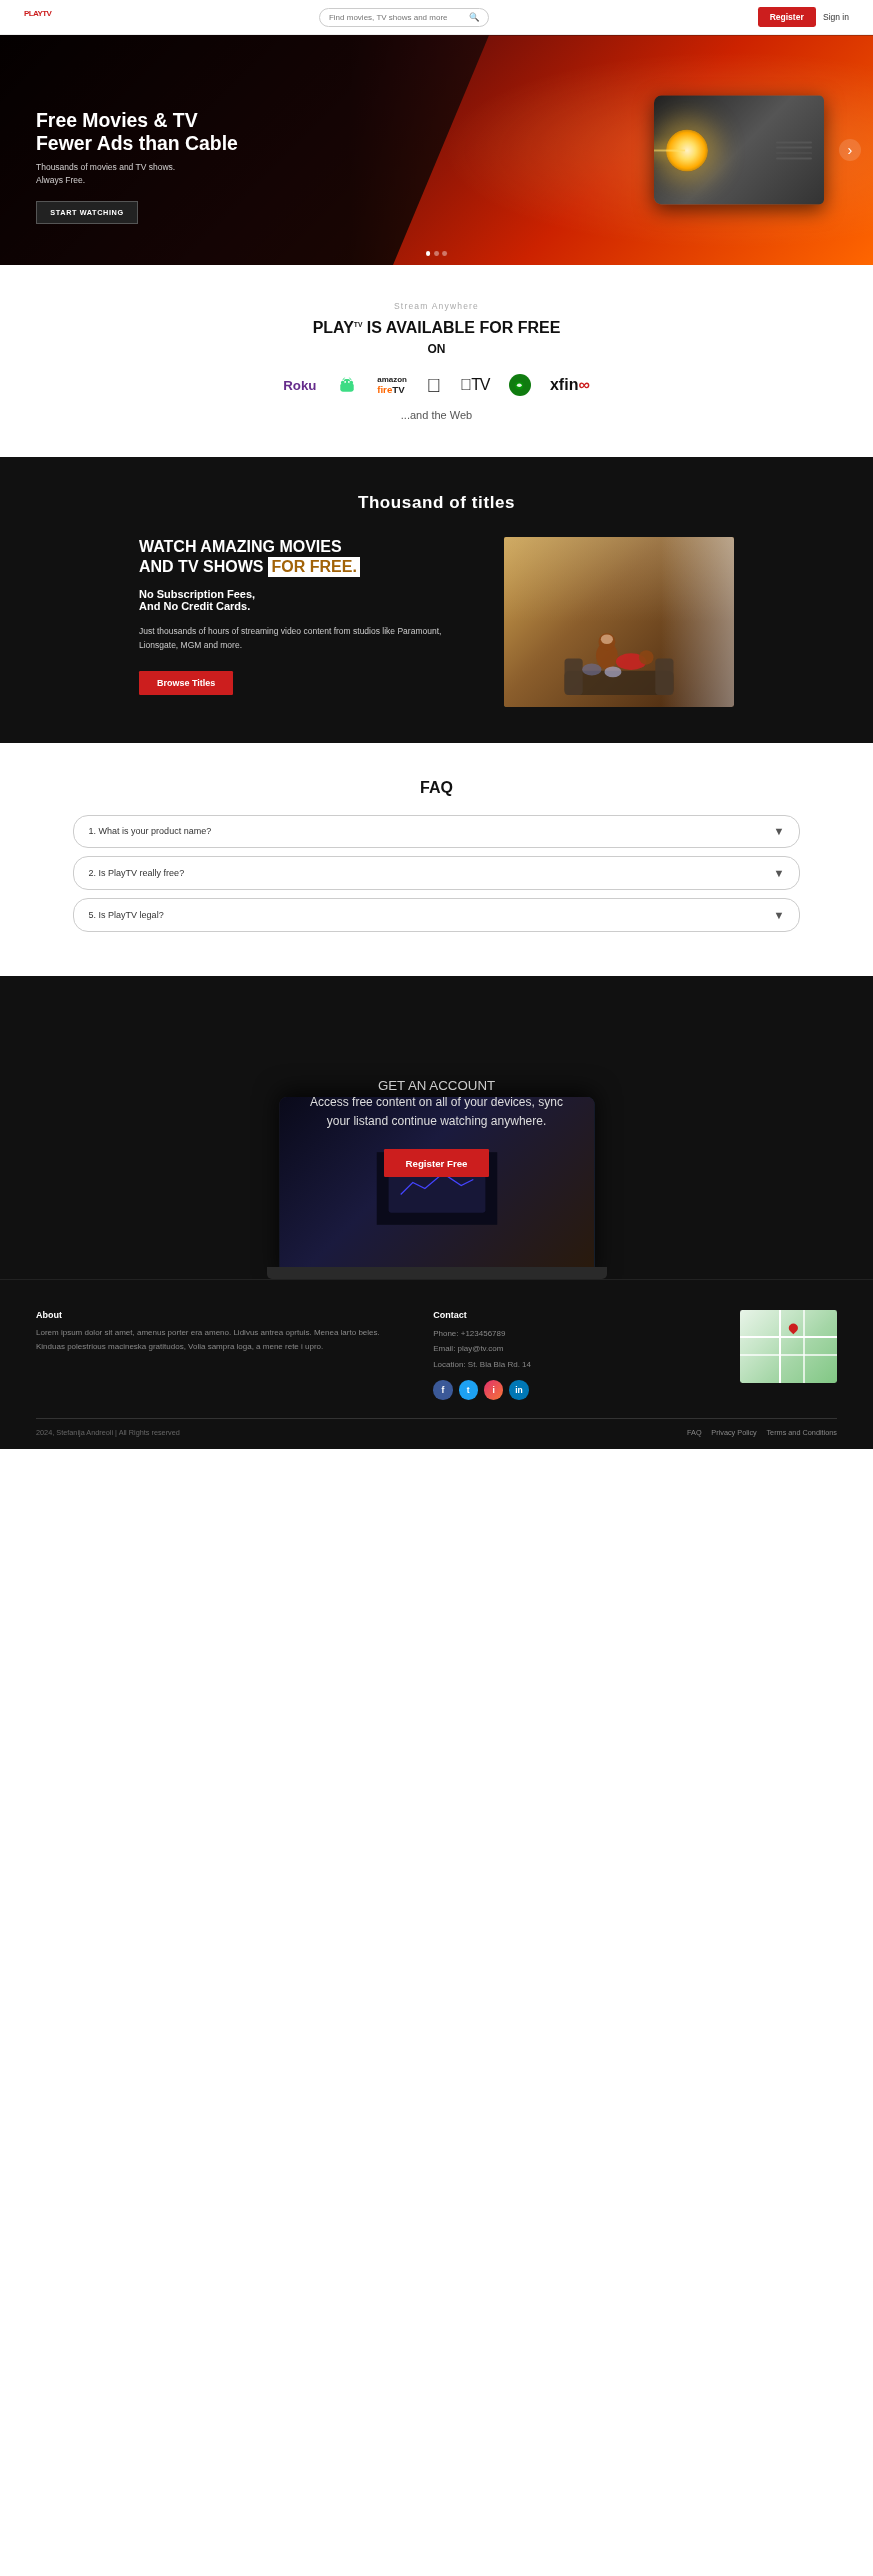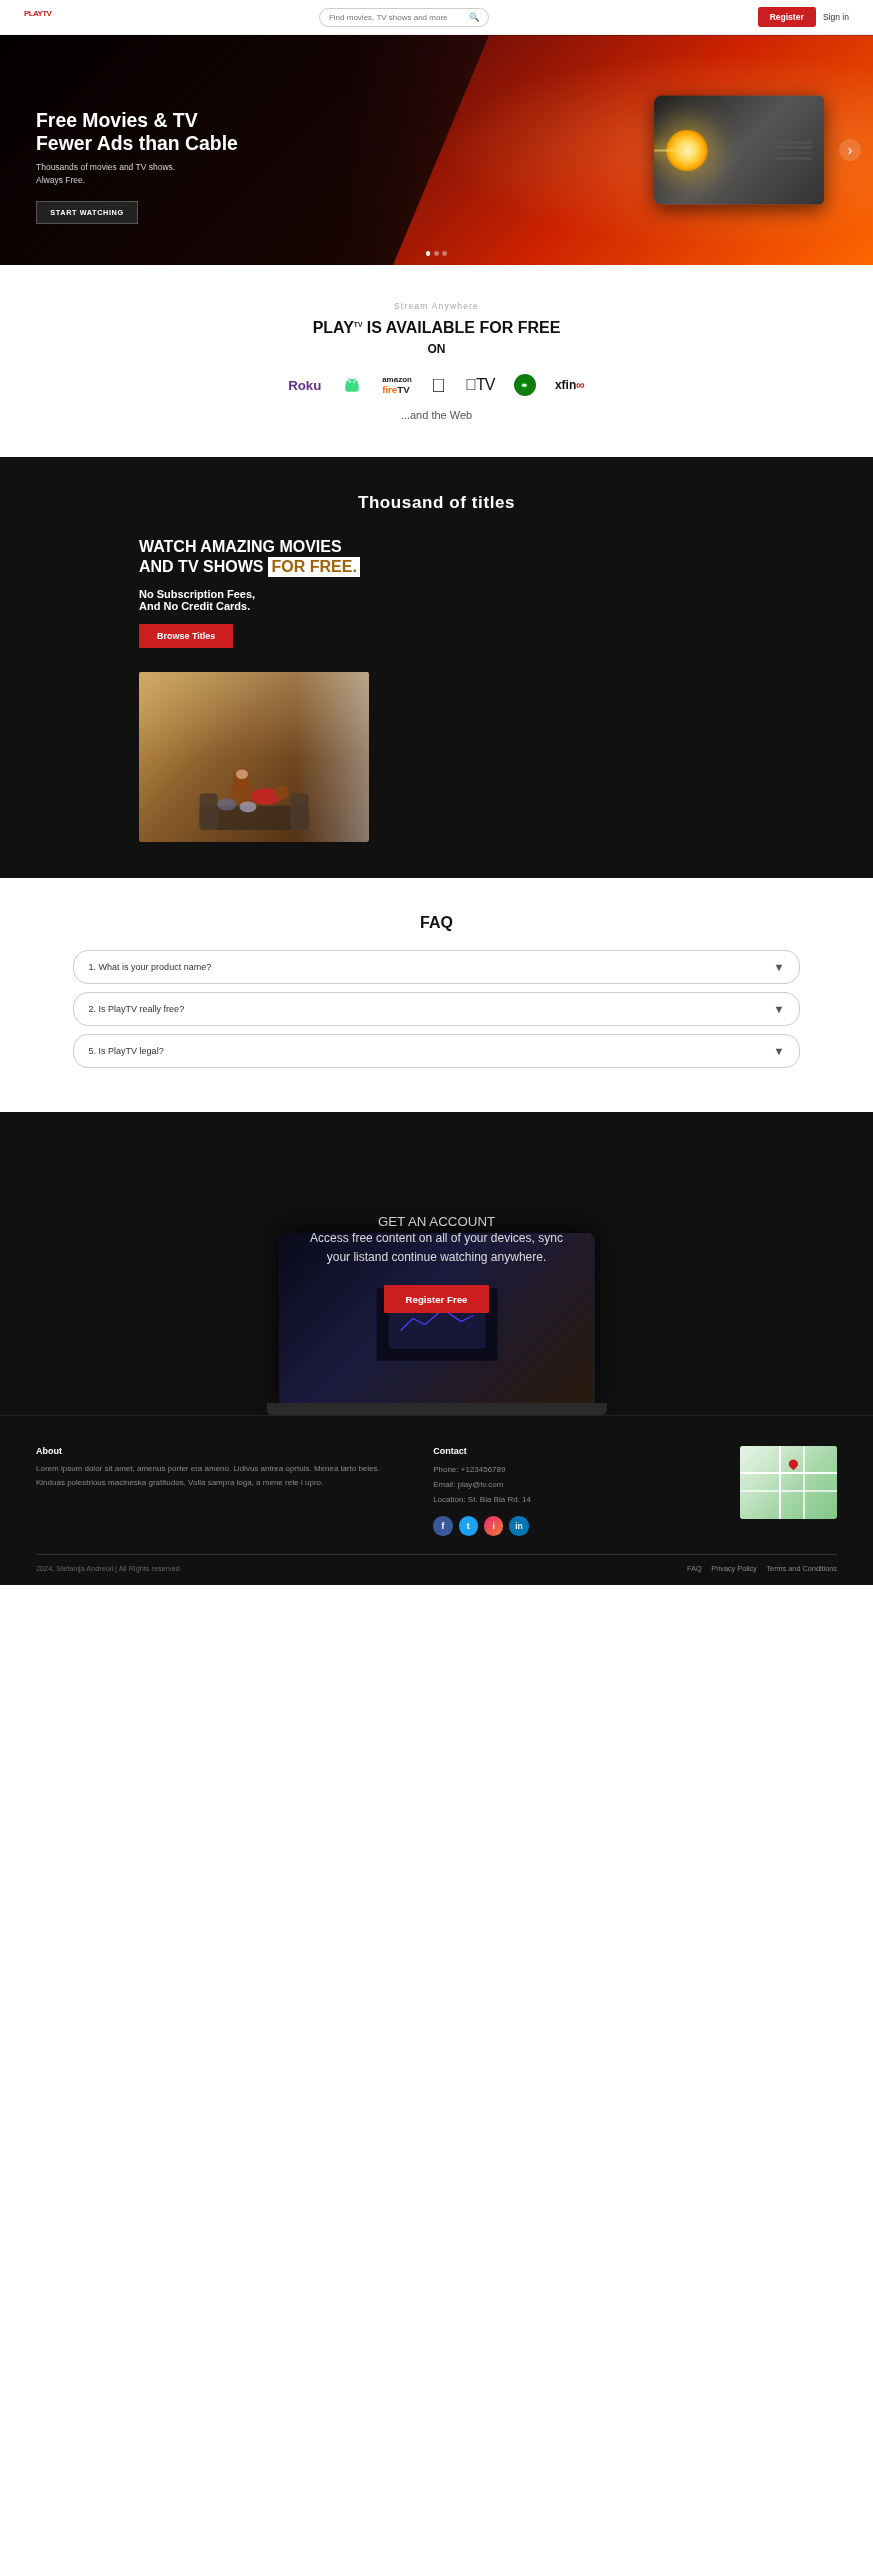--- a/index.html
+++ b/index.html
@@ -106,21 +106,21 @@
     .web-text { font-size: 11px; color: #555; margin-top: 9.7px; }
 
     
     .thousands-section { background: #111; padding: 36px 0; }
     .thousands-heading {
       text-align: center; color: #fff; font-size: 17px; font-weight: 700;
       margin-bottom: 24px; letter-spacing: 0.6px;
     }
     .thousands-content {
       display: flex; align-items: flex-start; gap: 24px;
-      max-width: 667px; margin: 0 auto; padding: 0 36px; flex-direction: column;
+      max-width: 667px; margin: 0 auto; padding: 0 36px;
     }
     .thousands-text { flex: 1; color: #fff; }
     .watch-title { font-size: 16px; font-weight: 900; line-height: 1.3; margin-bottom: 9.7px; text-transform: uppercase; }
     .watch-title .highlight {
       background: #fff; color: #a16207; padding: 1.2px 3.6px;
     }
     .watch-subtitle { font-size: 11px; font-weight: 700; margin-bottom: 12px; }
     .watch-desc { font-size: 8.5px; color: #ccc; line-height: 1.7; margin-bottom: 18px; }
     .btn-browse {
       background: #cc1e1e; color: #fff; border: none;
@@ -321,38 +321,39 @@
       <div class="xbox-logo">
         <svg width="14.6" height="14.6" viewBox="0 0 24 24">
           <circle cx="12" cy="12" r="11" fill="#107c10"></circle>
           <path d="M7 8 Q12 5 17 8 Q20 12 17 17 Q12 20 7 17 Q4 12 7 8Z" fill="#00a800" opacity="0.6"></path>
           <ellipse cx="12" cy="12" rx="4" ry="3" fill="#fff" opacity="0.9"></ellipse>
         </svg>
       </div>
     </div>
 
     <div class="platform-item">
-      <span style="font-size:12px;color:#111;font-weight:600;">xfin<span style="color:#cc1e1e;">∞</span></span>
+      <span style="font-size:16px;color:#111;font-weight:600;">xfin<span style="color:#cc1e1e;">∞</span></span>
     </div>
   </div>
   <p class="web-text">...and the Web</p>
 </section>
 
 <section class="thousands-section">
   <h2 class="thousands-heading">Thousand of titles</h2>
   <div class="thousands-content">
     <div class="thousands-text">
       <h3 class="watch-title">
         <span>WATCH AMAZING MOVIES</span><br>
         <span>AND TV SHOWS </span><span class="highlight">FOR FREE.</span>
       </h3>
       <p class="watch-subtitle">
         <span>No Subscription Fees,</span><br>
         <span>And No Credit Cards.</span>
       </p>
+      <p class="watch-desc">Just thousands of hours of streaming video content from studios like Paramount, Lionsgate, MGM and more.</p>
       <button class="btn-browse">Browse Titles</button>
     </div>
     <div class="thousands-image">
       <div class="couch-scene"></div>
       <div class="window-light"></div>
       <svg class="person-silhouette" viewBox="0 0 200 200">
 
         <rect x="10" y="140" width="180" height="40" rx="8" fill="#3a2a1a" opacity="0.8"></rect>
         <rect x="10" y="120" width="30" height="60" rx="6" fill="#4a3a2a" opacity="0.9"></rect>
         <rect x="160" y="120" width="30" height="60" rx="6" fill="#4a3a2a" opacity="0.9"></rect>

